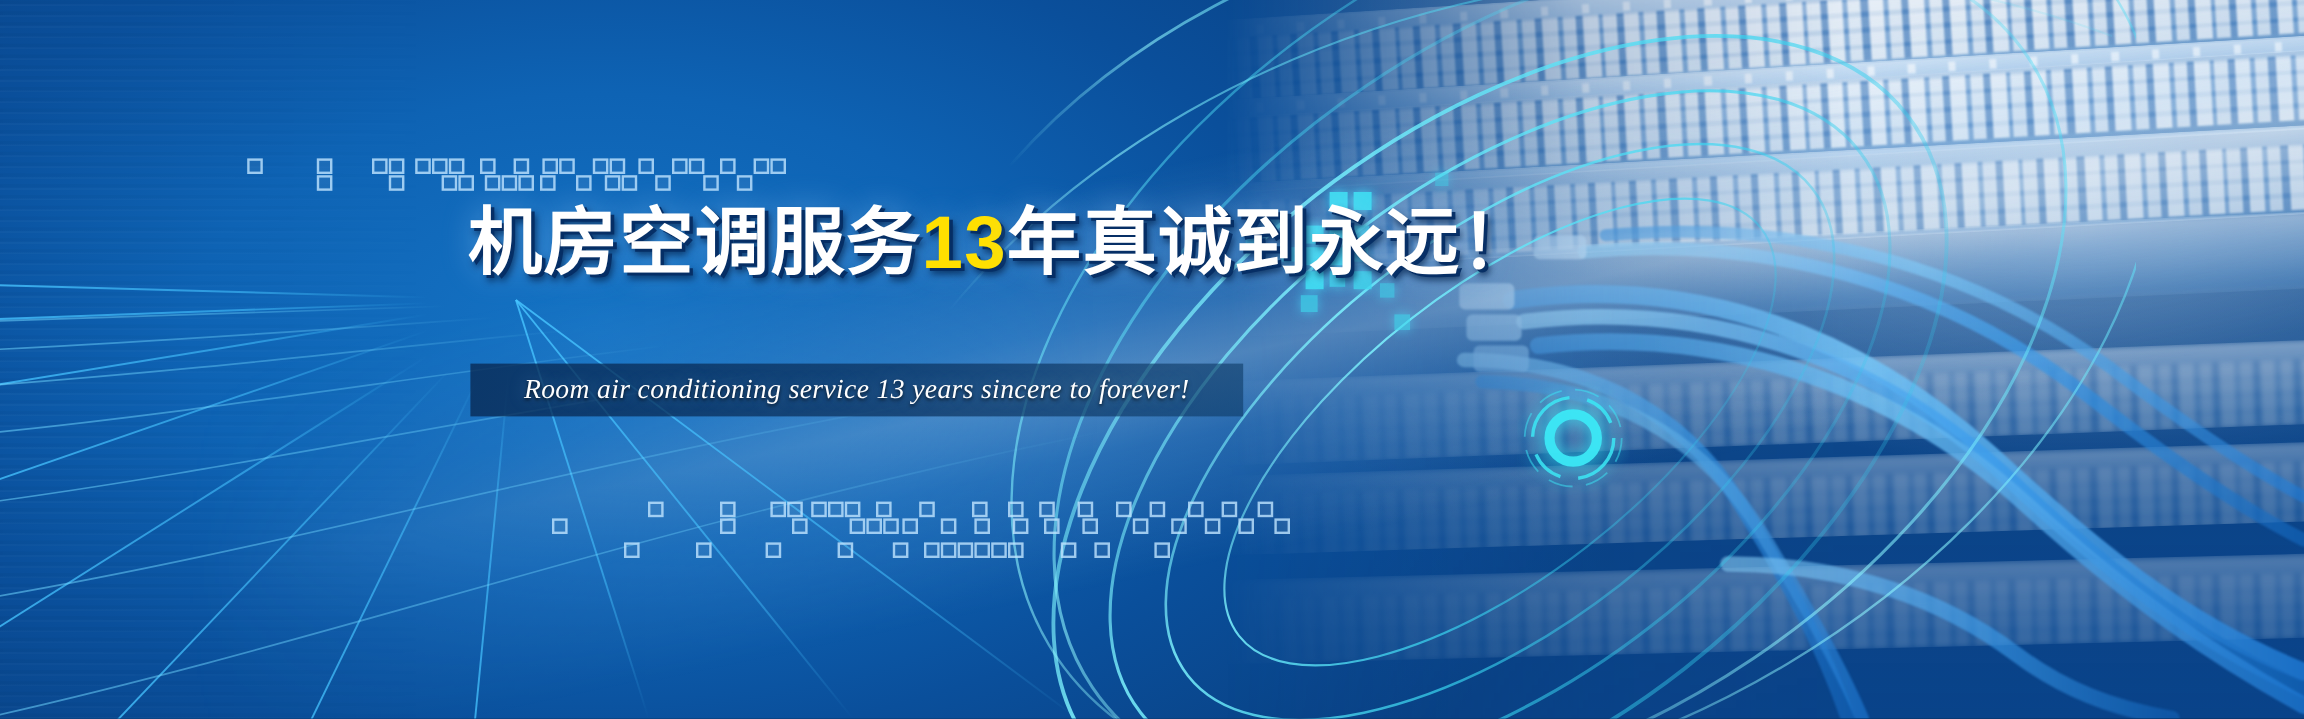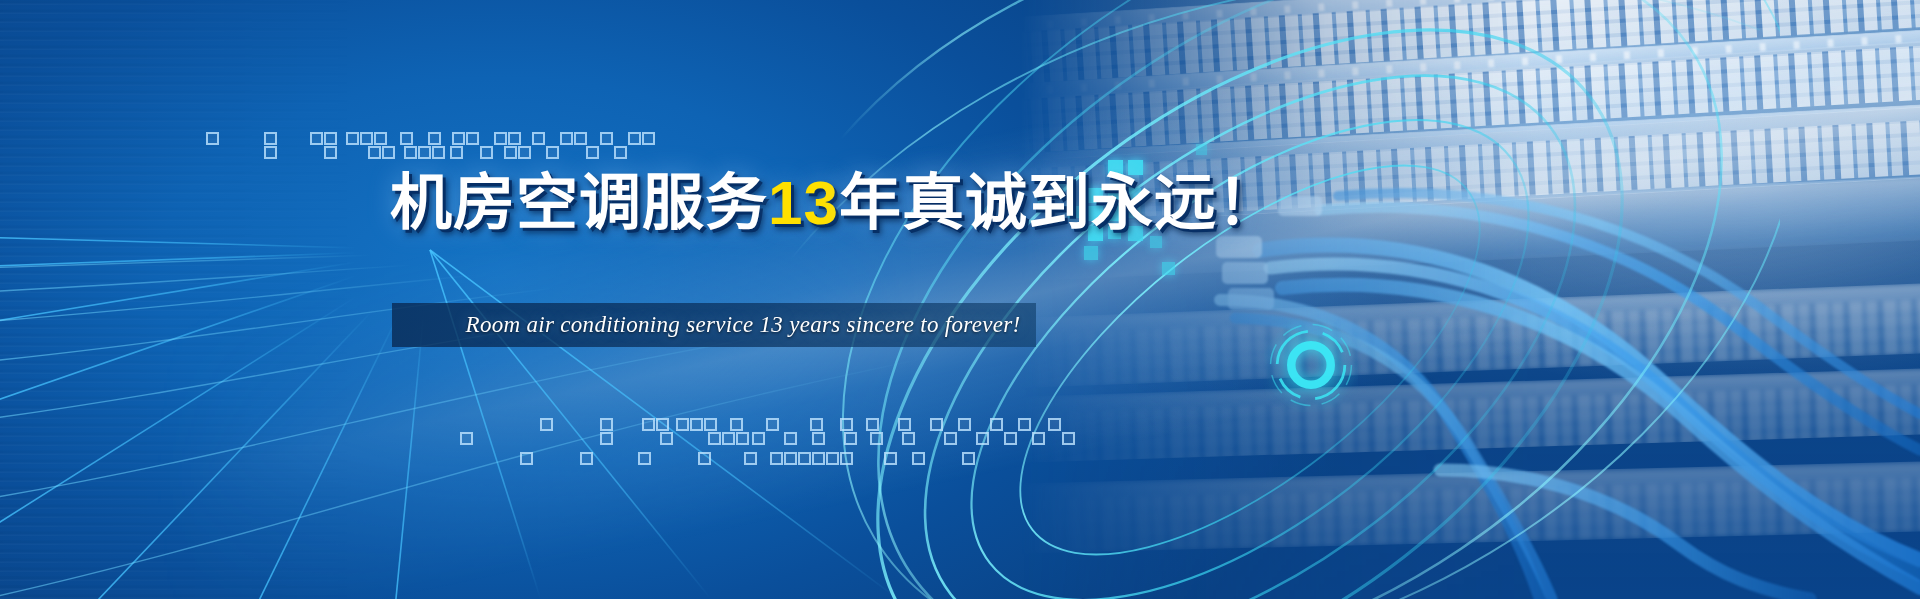--- a/index.html
+++ b/index.html
@@ -125,21 +125,20 @@
        rgba(10,48,92,.72) 55%,
        rgba(14,60,104,.62) 100%);
   }
   .subtitle{
     position:absolute;left:392px;top:303px;width:644px;height:44px;
     display:flex;align-items:center;justify-content:center;
     font-family:"Liberation Serif","DejaVu Serif",serif;
     font-style:italic;font-size:23px;letter-spacing:.3px;
     color:#ffffff;white-space:nowrap;
     text-shadow:0 1px 3px rgba(0,0,0,.7),0 0 14px rgba(150,200,255,.35);
-    padding-left:29px;
   }
 </style>
 </head>
 <body>
 
 <div class="banner">
 
   <div class="layer bg-base"></div>
   <div class="layer bg-streaks"></div>
 

